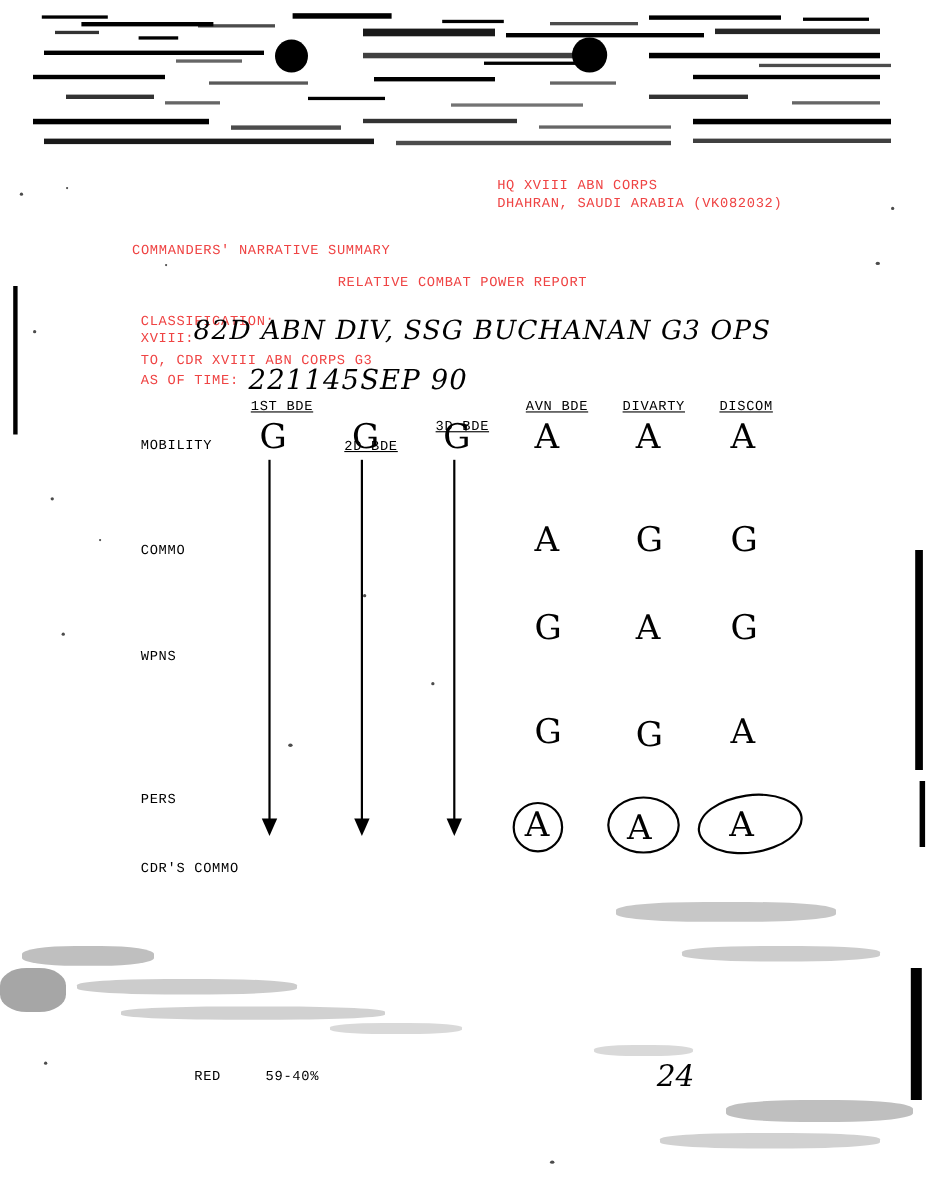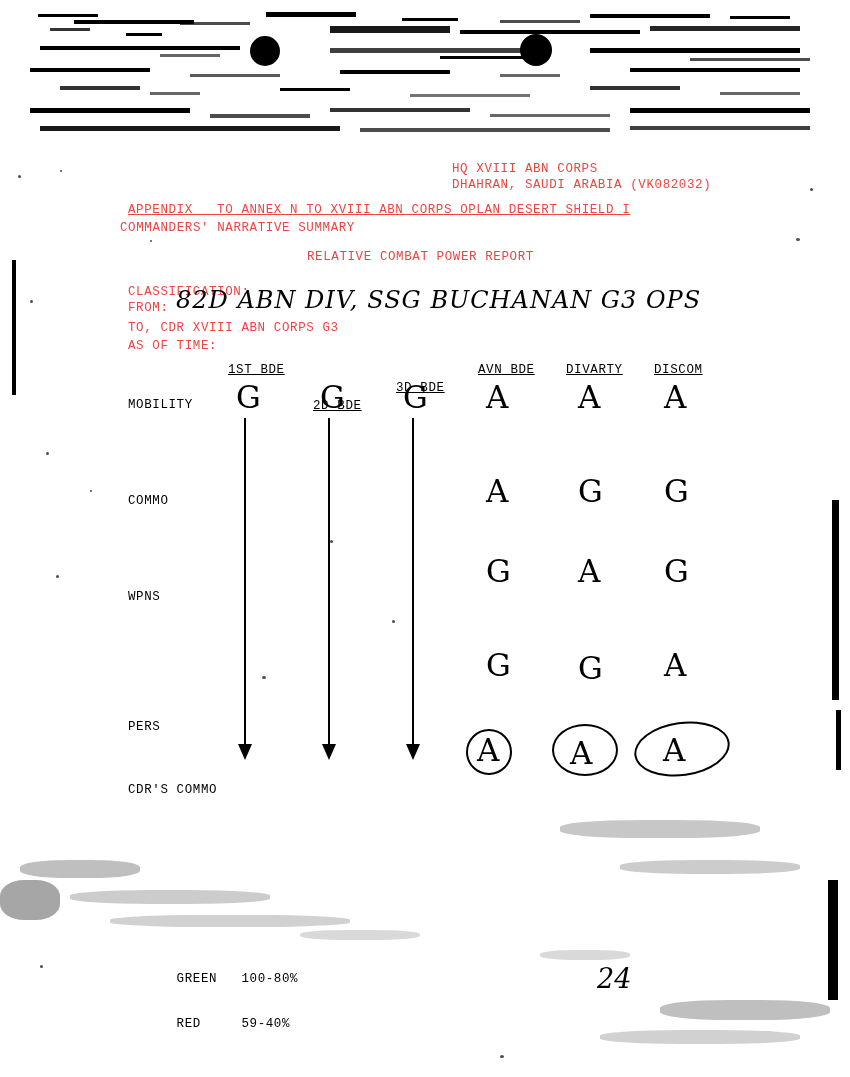--- a/index.html
+++ b/index.html
@@ -123,30 +123,30 @@
   <div class="smudge" style="left:300px;top:930px;width:120px;height:10px;opacity:.15;"></div>
   <div class="smudge" style="left:560px;top:820px;width:200px;height:18px;opacity:.22;"></div>
   <div class="smudge" style="left:620px;top:860px;width:180px;height:14px;opacity:.2;"></div>
   <div class="smudge" style="left:660px;top:1000px;width:170px;height:20px;opacity:.25;"></div>
   <div class="smudge" style="left:600px;top:1030px;width:200px;height:14px;opacity:.18;"></div>
   <div class="smudge" style="left:540px;top:950px;width:90px;height:10px;opacity:.15;"></div>
 
   <div class="typed" style="left:452px;top:162px;">HQ XVIII ABN CORPS</div>
   <div class="typed" style="left:452px;top:178px;">DHAHRAN, SAUDI ARABIA (VK082032)</div>
 
-  <div class="typed u" style="left:128px;top:203px;">APPENDIX   TO ANNEX N TO XVIII ABN CORPS OPLAN DESERT SHIELD I</div>
   <div class="typed" style="left:120px;top:221px;">COMMANDERS' NARRATIVE SUMMARY</div>
   <div class="typed" style="left:307px;top:250px;">RELATIVE COMBAT POWER REPORT</div>
 
   <div class="typed" style="left:128px;top:285px;">CLASSIFICATION:</div>
-  <div class="typed" style="left:128px;top:301px;">FROM:</div>
+  <div class="typed" style="left:128px;top:301px;">XVIII:</div>
   <div class="hand hw-big" style="left:176px;top:286px;font-size:24px;">82D ABN DIV, SSG BUCHANAN G3 OPS</div>
 
   <div class="typed" style="left:128px;top:321px;">TO, CDR XVIII ABN CORPS G3</div>
   <div class="typed" style="left:128px;top:339px;">AS OF TIME:</div>
+  <div class="hand hw-big" style="left:226px;top:331px;font-size:25px;">221145SEP 90</div>
 
   <div class="col-hdr" style="left:228px;top:363px;">1ST BDE</div>
   <div class="col-hdr" style="left:313px;top:363px;margin-top:36px;">2D BDE</div>
   <div class="col-hdr" style="left:396px;top:363px;margin-top:18px;">3D BDE</div>
   <div class="col-hdr" style="left:478px;top:363px;">AVN BDE</div>
   <div class="col-hdr" style="left:566px;top:363px;">DIVARTY</div>
   <div class="col-hdr" style="left:654px;top:363px;">DISCOM</div>
 
   <div class="rowlbl" style="left:128px;top:398px;">MOBILITY</div>
   <div class="rowlbl" style="left:128px;top:494px;">COMMO</div>
@@ -186,23 +186,20 @@
   <div class="arrow-head" style="left:238px;top:744px;"></div>
 
   <div class="arrow-line" style="left:328px;top:418px;height:330px;"></div>
   <div class="arrow-head" style="left:322px;top:744px;"></div>
 
   <div class="arrow-line" style="left:412px;top:418px;height:330px;"></div>
   <div class="arrow-head" style="left:406px;top:744px;"></div>
 
   <div class="legend" style="left:128px;top:957px;">
     <div>
-      <span>GREEN</span><span>   </span><span>100-80%</span>
-    </div>
-    <div>
       <span>RED</span><span>     </span><span>59-40%</span>
     </div>
 
   </div>
 
   <div class="pagenum" style="left:597px;top:963px;">24</div>
 
 </div>
 
 </body></html>

